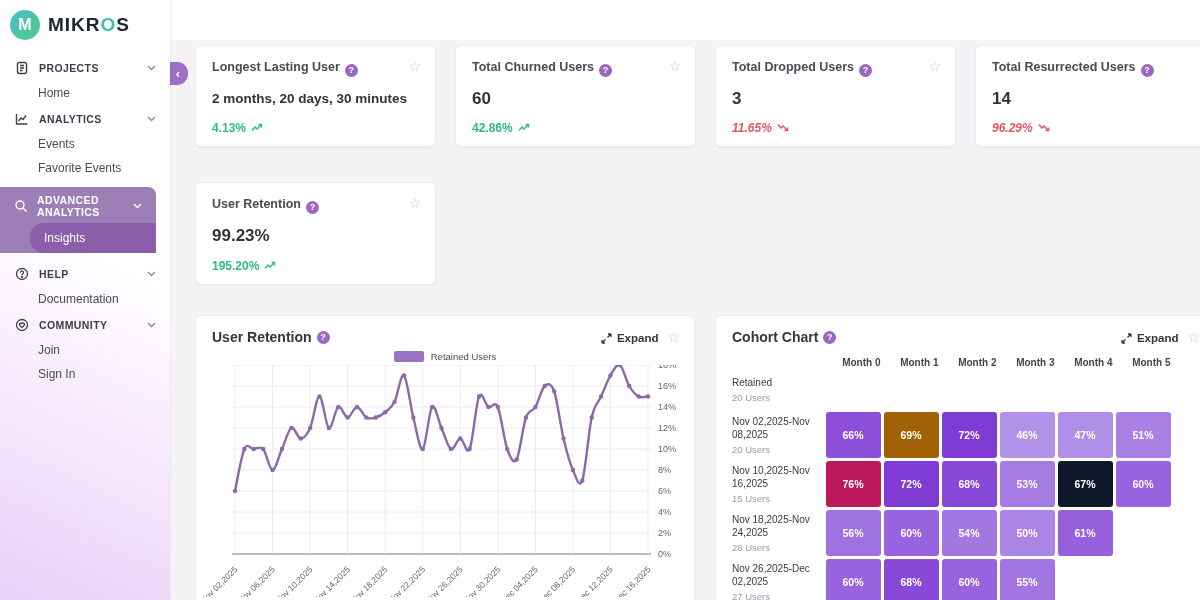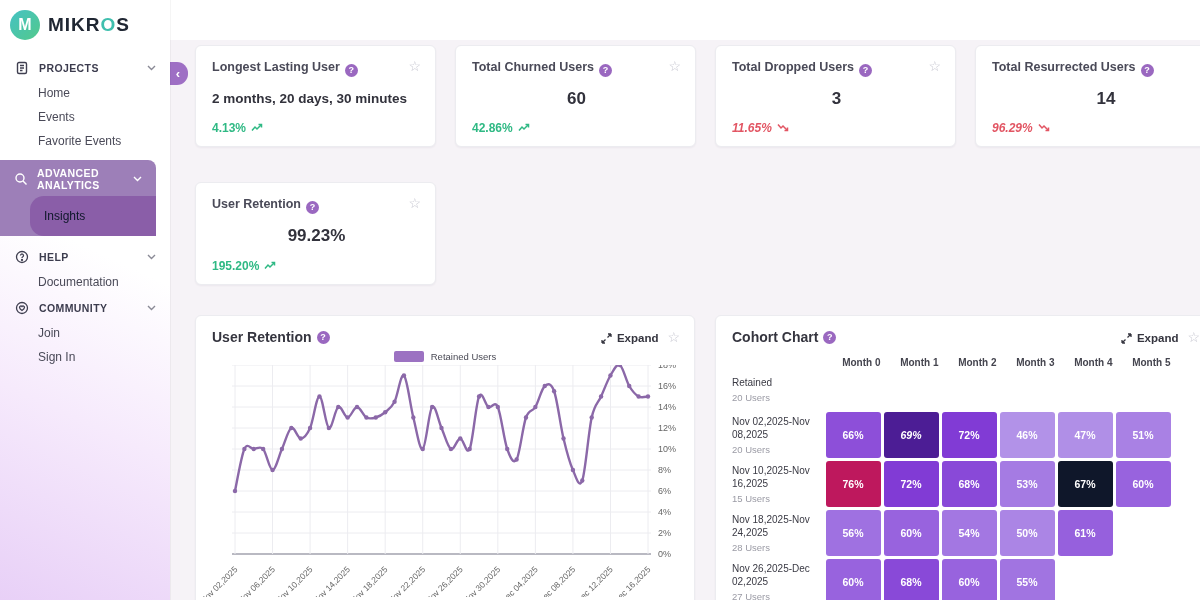--- a/index.html
+++ b/index.html
@@ -24,43 +24,43 @@
   .menu{margin-top:10px;}
   .menu-section{display:flex;align-items:center;gap:9px;height:27px;padding:0 14px;cursor:pointer;}
   .menu-section .sec-label{font-size:10.5px;font-weight:700;letter-spacing:.4px;color:#3c3c4e;}
   .menu-section .chev{margin-left:auto;color:#8a8a96;display:flex;}
   .menu-item{height:24px;display:flex;align-items:center;padding-left:38px;font-size:12px;color:#4a4a58;cursor:pointer;}
   .sec-icon{width:16px;height:16px;display:flex;align-items:center;justify-content:center;color:#3f3f50;}
   .active-block{margin:7px 14px 7px 0;background:#9d7fb8;border-radius:0 8px 8px 0;padding:5px 0 0 0;}
   .active-block .menu-section .sec-label{color:#ffffff;}
   .active-block .menu-section .chev{color:#ffffff;}
   .active-block .sec-icon{color:#ffffff;}
-  .active-item{margin:4px 0 0 30px;height:40px;display:flex;align-items:center;padding-left:14px;
-    background:#8a5ea8;border-radius:14px 0 0 14px;color:#0f172a;font-size:12px;cursor:pointer;}
+  .active-item{margin:4px 0 0 30px;height:30px;display:flex;align-items:center;padding-left:14px;
+    background:#8a5ea8;border-radius:14px 0 0 14px;color:#ffffff;font-size:12px;cursor:pointer;}
 
   
   .collapse-tab{position:absolute;left:170px;top:62px;width:18px;height:23px;background:#9e6fc4;
     border-radius:0 11px 11px 0;z-index:5;cursor:pointer;display:flex;align-items:center;justify-content:center;}
   .collapse-tab::after{content:"‹";color:#fff;font-size:13px;font-weight:700;margin-left:-2px;}
 
   
   .cards-row{position:absolute;left:195px;top:45px;display:flex;gap:19px;z-index:2;}
   .card{box-sizing:border-box;width:241px;height:102px;background:#fff;border:1px solid #ececf0;border-radius:6px;
     box-shadow:0 1px 2px rgba(30,20,60,.05);padding:13px 14px 11px 16px;display:flex;flex-direction:column;justify-content:space-between;}
   .card.wide{width:260px;}
   .card-top{display:flex;align-items:flex-start;text-align:right;}
   .card-title{font-size:12.5px;font-weight:700;color:#4a4a58;line-height:1.35;}
   .card.wrap-title .card-title{max-width:172px;}
   .help-dot{display:inline-flex;width:13px;height:13px;border-radius:50%;background:#9a68c0;color:#fff;
     align-items:center;justify-content:center;vertical-align:-2px;margin-left:5px;cursor:pointer;}
   .help-dot::after{content:"?";font-size:9px;font-weight:700;}
   .star{margin-left:auto;color:#c6c6d0;font-size:14px;line-height:14px;cursor:pointer;}
   .star::after{content:"☆";}
   .card-value{font-size:13.5px;font-weight:700;color:#32323c;}
-  .card-value.big{font-size:17px;text-align:center;}
+  .card-value.big{font-size:17px;}
   .card-change{font-size:12px;font-weight:700;display:flex;align-items:center;gap:5px;}
   .card-change.up{color:#2fb984;}
   .card-change.down{color:#e25563;font-style:italic;}
   .row2{position:absolute;left:195px;top:182px;z-index:2;}
   .row2 .card{height:103px;}
 
   
   .panel{box-sizing:border-box;position:absolute;top:315px;width:500px;height:340px;background:#fff;
     border:1px solid #ececf0;border-radius:6px;box-shadow:0 1px 2px rgba(30,20,60,.05);z-index:2;}
   .panel.ur{left:195px;}
@@ -113,20 +113,34 @@
         </span>
         <span class="sec-label">PROJECTS</span>
         <span class="chev">
             <svg width="9" height="6" viewBox="0 0 9 6" fill="none" stroke="currentColor" stroke-width="1.4">
               <path d="M1 1l3.5 3.5L8 1"></path>
             </svg>
           </span>
       </div>
       <div class="menu-item">Home</div>
 
+      <div class="menu-section">
+        <span class="sec-icon">
+          <svg width="14" height="14" viewBox="0 0 14 14" fill="none" stroke="currentColor" stroke-width="1.4">
+              <path d="M1.5 2v10h11"></path>
+              <path d="M3.5 9l2.5-3 2 1.5 3-4"></path>
+            </svg>
+        </span>
+        <span class="sec-label">ANALYTICS</span>
+        <span class="chev">
+            <svg width="9" height="6" viewBox="0 0 9 6" fill="none" stroke="currentColor" stroke-width="1.4">
+              <path d="M1 1l3.5 3.5L8 1"></path>
+            </svg>
+          </span>
+      </div>
       <div class="menu-item">Events</div>
       <div class="menu-item">Favorite Events</div>
 
       <div class="active-block">
         <div class="menu-section">
           <span class="sec-icon">
             <svg width="14" height="14" viewBox="0 0 14 14" fill="none" stroke="currentColor" stroke-width="1.4">
                 <circle cx="6" cy="6" r="4"></circle>
                 <path d="M9 9l3.5 3.5"></path>
               </svg>
@@ -404,21 +418,21 @@
           </div>
           <div class="cohort-cells"></div>
         </div>
         <div class="cohort-row">
           <div class="rlabel">
             <div class="dates">Nov 02,2025-Nov 08,2025</div>
             <div class="users">20 Users</div>
           </div>
           <div class="cohort-cells">
             <div class="cohort-cell" style="background: rgb(141, 79, 217);">66%</div>
-            <div class="cohort-cell" style="background: #4c1d95; font-style: italic;">69%</div>
+            <div class="cohort-cell" style="background: #a16207;">69%</div>
             <div class="cohort-cell" style="background: rgb(129, 59, 213);">72%</div>
             <div class="cohort-cell" style="background: rgb(178, 146, 232);">46%</div>
             <div class="cohort-cell" style="background: rgb(176, 143, 231);">47%</div>
             <div class="cohort-cell" style="background: rgb(169, 129, 228);">51%</div>
           </div>
         </div>
         <div class="cohort-row">
           <div class="rlabel">
             <div class="dates">Nov 10,2025-Nov 16,2025</div>
             <div class="users">15 Users</div>

